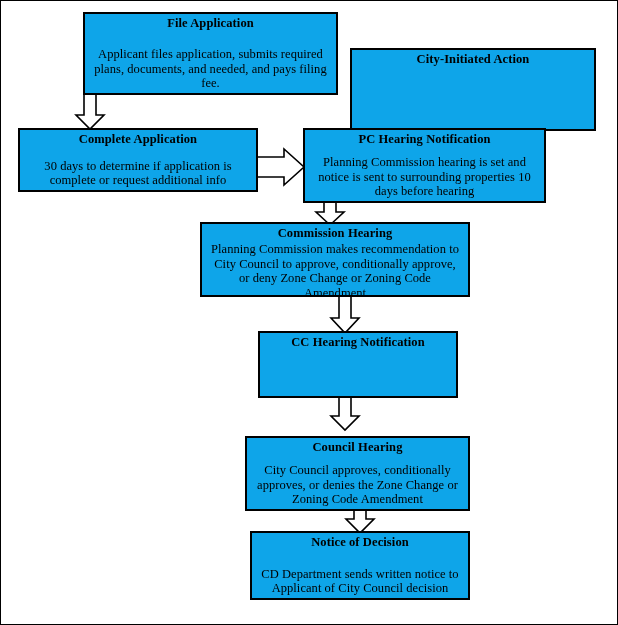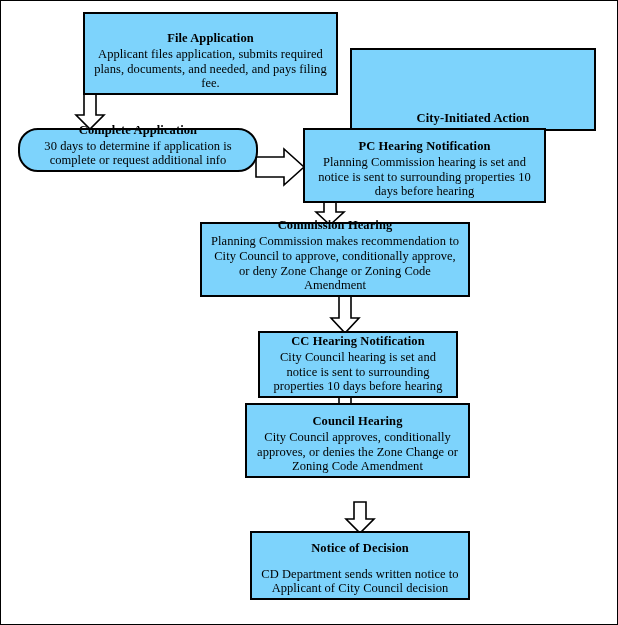--- a/index.html
+++ b/index.html
@@ -26,29 +26,29 @@
     width: 618px;
     height: 625px;
     border: 1px solid #000000;
     box-sizing: border-box;
     pointer-events: none;
   }
   .node {
     position: absolute;
     box-sizing: border-box;
     border: 2px solid #000000;
-    background: #7dd3fc;
+    background: #0ea5e9;
     text-align: center;
     color: #000000;
     font-family: "Liberation Serif", "DejaVu Serif", serif;
     line-height: 1.18;
     display: flex;
     flex-direction: column;
     align-items: center;
-    justify-content: flex-end;
+    justify-content: space-between;
     padding: 2px 6px;
     z-index: 3;
   }
   .node .title {
     font-weight: bold;
     font-size: 12.5px;
     letter-spacing: 0.1px;
     white-space: nowrap;
     margin-bottom: 1px;
   }
@@ -92,21 +92,21 @@
       <polygon points="9,0 21,0 21,21 29,21 15,35 1,21 9,21"></polygon>
     </svg>
   </div>
 
   <div class="arrow" style="left:372px; top:94px; width:30px; height:36px;">
     <svg width="30" height="36" viewBox="0 0 30 36">
       <polygon points="9,0 21,0 21,21 29,21 15,35 1,21 9,21"></polygon>
     </svg>
   </div>
 
-  <div class="node" style="left:18px; top:128px; width:240px; height:44px;border-radius:20px;">
+  <div class="node" style="left:18px; top:128px; width:240px; height:64px;">
     <div class="title">Complete Application</div>
     <div class="body">30 days to determine if application is complete or request additional info</div>
   </div>
 
   <div class="node" style="left:303px; top:128px; width:243px; height:75px;">
     <div class="title">PC Hearing Notification</div>
     <div class="body">Planning Commission hearing is set and notice is sent to surrounding properties 10 days before hearing</div>
   </div>
 
   <div class="arrow" style="left:256px; top:148px; width:50px; height:38px;">
@@ -127,30 +127,29 @@
   </div>
 
   <div class="arrow" style="left:330px; top:296px; width:30px; height:38px;">
     <svg width="30" height="38" viewBox="0 0 30 38">
       <polygon points="9,0 21,0 21,22 29,22 15,37 1,22 9,22"></polygon>
     </svg>
   </div>
 
   <div class="node" style="left:258px; top:331px; width:200px; height:67px;">
     <div class="title">CC Hearing Notification</div>
-    <div class="body">City Council hearing is set and notice is sent to surrounding properties 10 days before hearing</div>
   </div>
 
   <div class="arrow" style="left:330px; top:397px; width:30px; height:34px;">
     <svg width="30" height="34" viewBox="0 0 30 34">
       <polygon points="9,0 21,0 21,19 29,19 15,33 1,19 9,19"></polygon>
     </svg>
   </div>
 
-  <div class="node" style="left:245px; top:403px; width:225px; height:75px;">
+  <div class="node" style="left:245px; top:436px; width:225px; height:75px;">
     <div class="title">Council Hearing</div>
     <div class="body">City Council approves, conditionally approves, or denies the Zone Change or Zoning Code Amendment</div>
   </div>
 
   <div class="arrow" style="left:345px; top:502px; width:30px; height:32px;">
     <svg width="30" height="32" viewBox="0 0 30 32">
       <polygon points="9,0 21,0 21,17 29,17 15,31 1,17 9,17"></polygon>
     </svg>
   </div>
 

